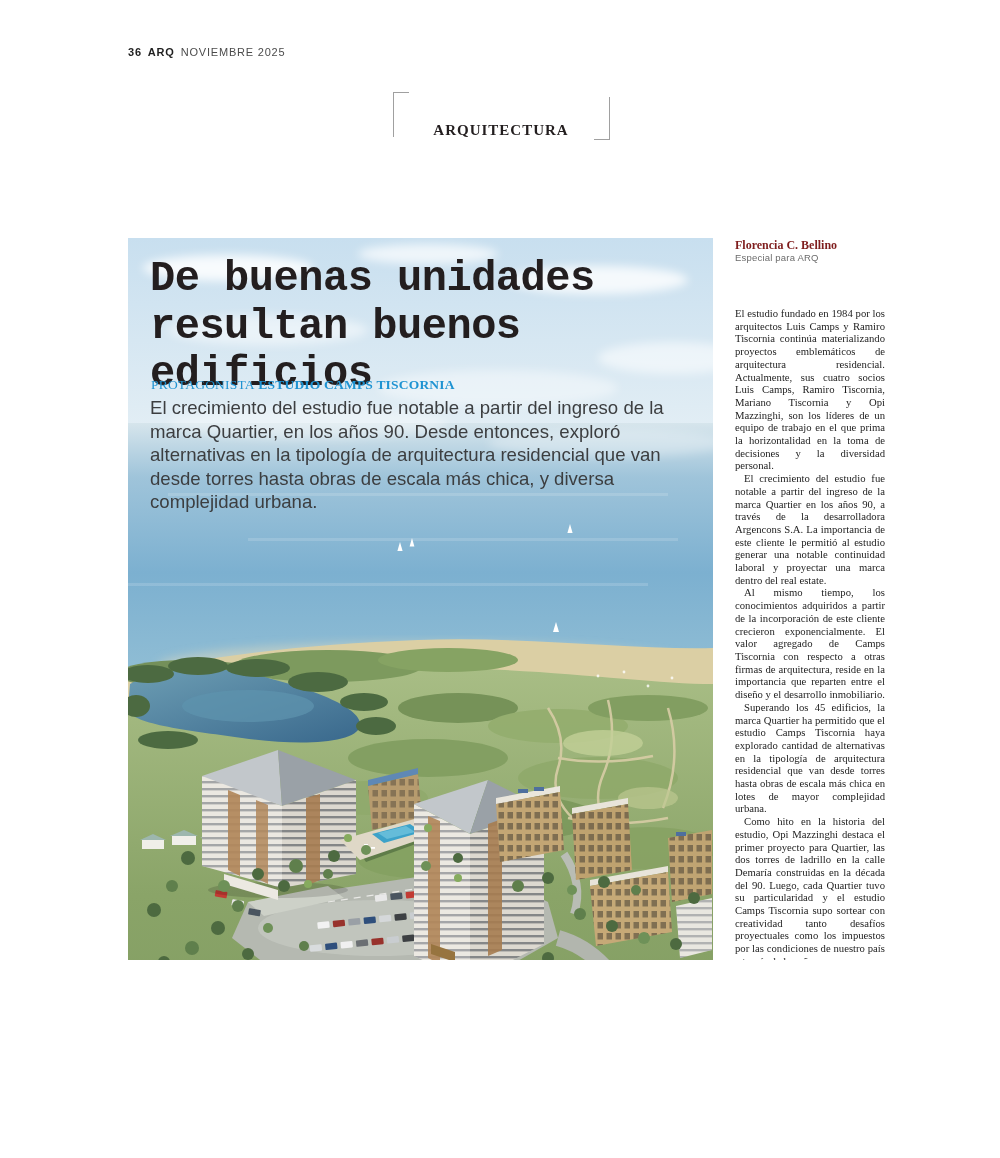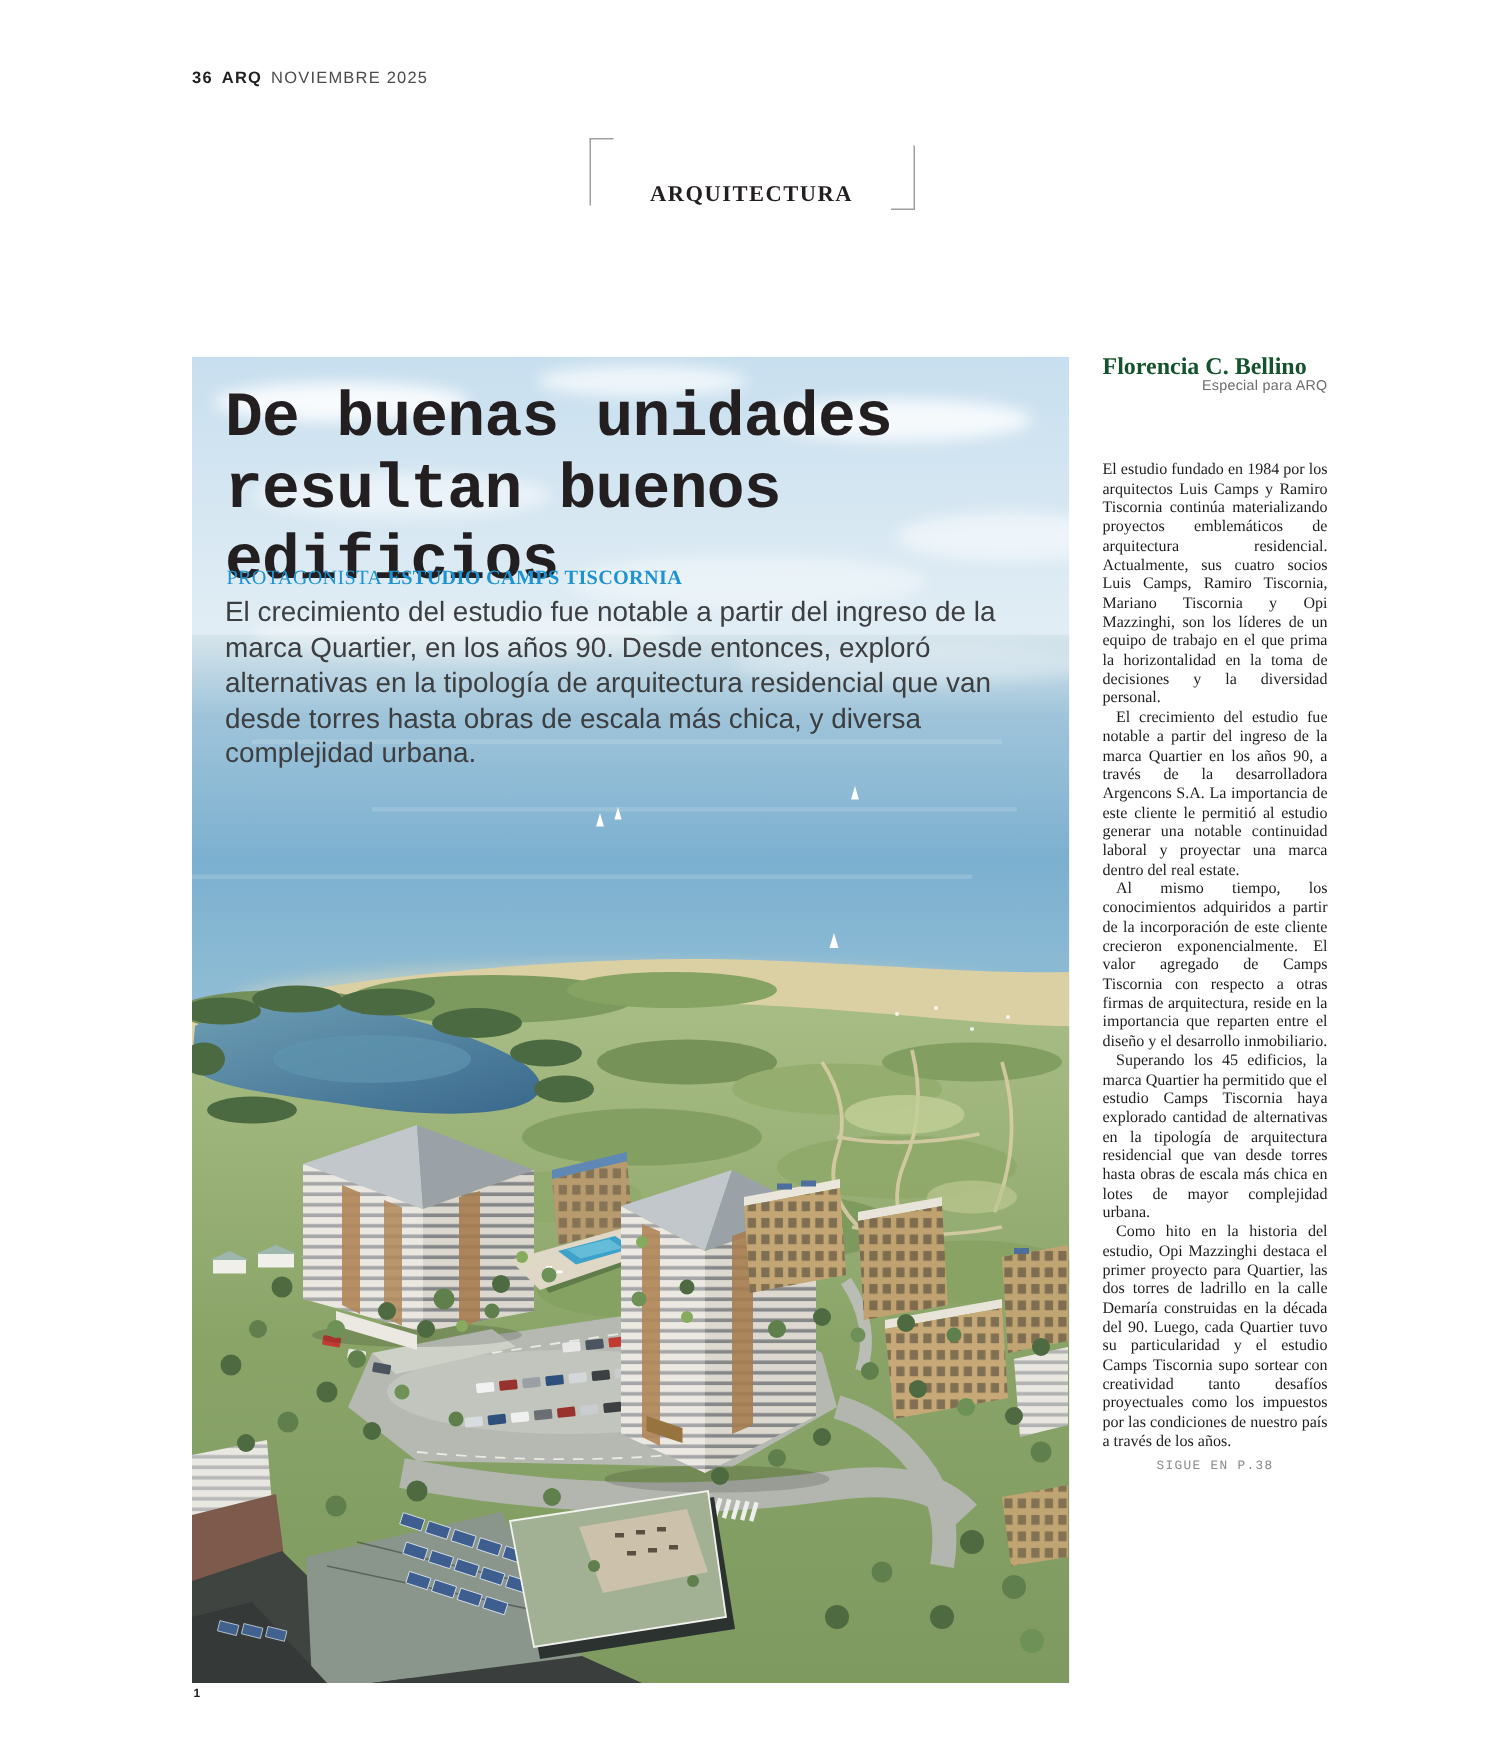--- a/index.html
+++ b/index.html
@@ -1,16 +1,16 @@
 <!DOCTYPE html>
 <html lang="es"><head>
 <meta charset="utf-8">
 <style>
   html,body{margin:0;padding:0;background:#fff;}
-  #page{position:relative;width:1000px;height:1158px;background:#fff;overflow:hidden;
+  #page{position:relative;width:1000px;height:960px;background:#fff;overflow:hidden;
         font-family:"Liberation Serif",serif;}
   
   .folio{position:absolute;left:128px;top:46px;font-family:"Liberation Sans",sans-serif;
          font-size:11px;letter-spacing:.8px;color:#4b4b4b;white-space:nowrap;}
   .folio b{color:#1f1f1f;font-weight:bold;}
   .folio .sp{display:inline-block;width:6px;}
   
   .bracket{position:absolute;}
   .br-left{left:393px;top:92px;width:15px;height:44px;border-left:1.5px solid #a0a0a0;border-top:1.5px solid #a0a0a0;}
   .br-right{left:594px;top:97px;width:15px;height:42px;border-right:1.5px solid #a0a0a0;border-bottom:1.5px solid #a0a0a0;}
@@ -22,23 +22,23 @@
          font-size:8px;font-weight:bold;color:#222;}
   
   .headline{position:absolute;left:150px;top:256px;width:565px;font-weight:bold;
          font-size:42px;line-height:47.5px;letter-spacing:-.5px;color:#231e1f;}
   .kicker{position:absolute;left:151px;top:377px;font-size:13.5px;letter-spacing:.2px;color:#1e93d2;}
   .kicker b{font-weight:bold;}
   .lede{position:absolute;left:150px;top:396px;width:552px;font-family:"Liberation Sans",sans-serif;
          font-size:18.6px;line-height:23.5px;color:#3c3e40;}
   
   .rightcol{position:absolute;left:735px;top:238px;width:150px;}
-  .byline-author{font-weight:bold;font-size:16px;color:#14532d;line-height:14px;}
+  .byline-author{font-weight:bold;font-size:12px;color:#7f1d1d;line-height:14px;}
   .byline-role{font-family:"Liberation Sans",sans-serif;font-size:9.5px;color:#6b6b6b;
-         letter-spacing:.2px;line-height:12px;text-align:right;}
+         letter-spacing:.2px;line-height:12px;}
   .bodycopy{margin-top:43px;color:#1d1d1d;font-size:10.7px;line-height:12.7px;
          text-align:justify;}
   .bodycopy p{margin:0;}
   .bodycopy p + p{text-indent:9px;}
   .continuation{margin-top:4px;text-align:center;font-family:Liberation Mono, monospace;
          font-size:8.5px;letter-spacing:.9px;color:#8a8a8a;}
 </style>
 </head>
 <body>
 

